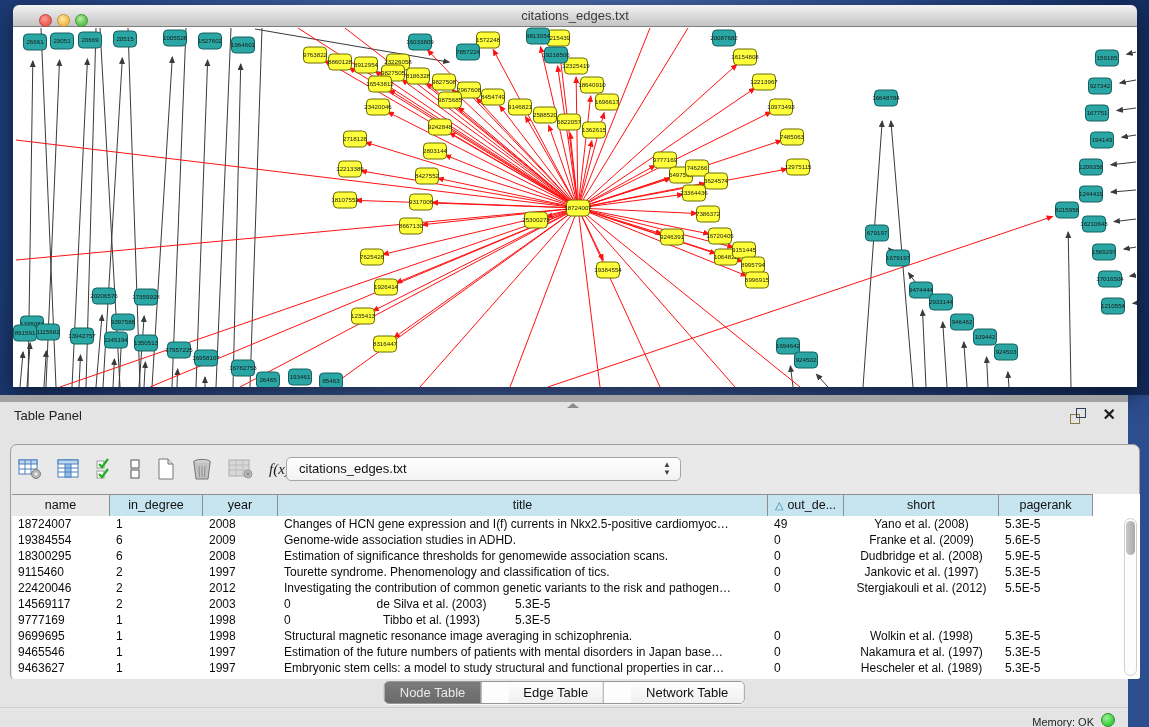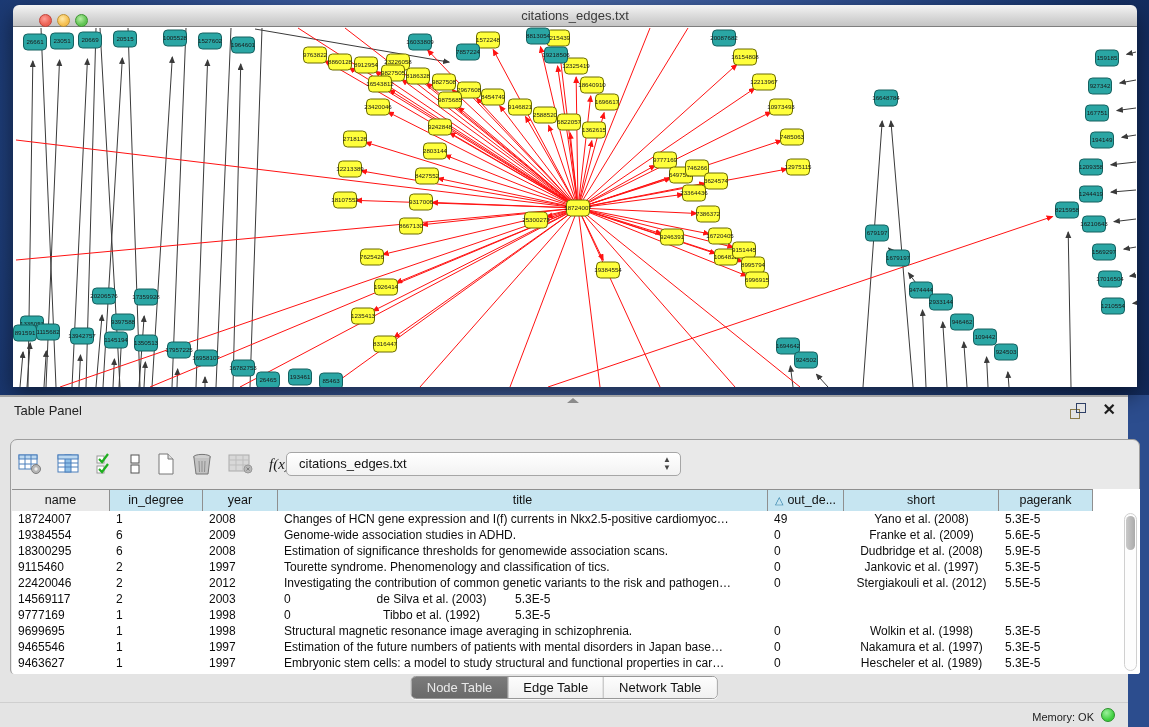--- a/index.html
+++ b/index.html
@@ -19,21 +19,21 @@
              text-align:center;font-size:13px;color:#3a3a3a;}
   .tl{position:absolute;top:9px;width:13px;height:13px;border-radius:50%;}
   .tl.red{left:26px;background:radial-gradient(circle at 40% 35%, #ff9d95,#ec6255 60%);border:1px solid #c24138;}
   .tl.yellow{left:44px;background:radial-gradient(circle at 40% 35%, #ffe9a8,#f5bf4f 60%);border:1px solid #c09334;}
   .tl.green{left:62px;background:radial-gradient(circle at 40% 35%, #b6eea4,#61c454 60%);border:1px solid #3e9432;}
   .canvas{position:absolute;left:0;top:22px;width:1124px;height:360px;background:#ffffff;overflow:hidden;}
   .canvas svg{display:block;}
 
   
   .table-panel{position:absolute;left:0;top:395px;width:1128px;height:332px;
-               background:#e4e4e4;border-top:2px solid #a3a3a3;}
+               background:#e4e4e4;border-top:7px solid #a3a3a3;}
   .divider-notch{position:absolute;left:567px;top:1px;width:0;height:0;
                  border-left:6px solid transparent;border-right:6px solid transparent;
                  border-bottom:5px solid #8b8b8b;}
   .panel-header{position:absolute;left:0;top:0;width:100%;height:28px;}
   .panel-title{position:absolute;left:14px;top:6px;font-size:13px;color:#222;}
   .float-icon{position:absolute;right:42px;top:6px;width:16px;height:16px;}
   .float-icon .sq1{position:absolute;left:0;bottom:0;width:10px;height:10px;border:1.5px solid #8a7a46;}
   .float-icon .sq2{position:absolute;right:0;top:0;width:10px;height:10px;border:1.5px solid #2e3f66;}
   .panel-close{position:absolute;right:12px;top:3px;font-size:16px;font-weight:bold;color:#1c1c1c;cursor:default;}
 
@@ -59,21 +59,21 @@
   .td{height:16px;line-height:16px;font-size:12px;color:#0c0c0c;white-space:nowrap;overflow:hidden;
       padding:0 0 0 6px;flex:0 0 auto;}
   .td.center{text-align:center;padding:0;}
   .vscroll{position:absolute;right:3px;top:24px;bottom:3px;width:13px;background:#fdfdfd;
            border:1px solid #d0d0d0;border-radius:7px;}
   .vthumb{position:absolute;left:1px;top:2px;width:9px;height:34px;background:linear-gradient(90deg,#c9c9c9,#ababab);border-radius:5px;}
 
   
   .segmented{position:absolute;left:50%;top:279px;transform:translateX(-50%);display:flex;
              border:1px solid #979797;border-radius:5px;overflow:hidden;background:#fdfdfd;
-             box-shadow:0 1px 0 rgba(255,255,255,.7);}
+             box-shadow:0 1px 0 rgba(255,255,255,.7);gap:27px;}
   .seg{height:21px;line-height:21px;font-size:13px;color:#111;padding:0 15px;background:linear-gradient(#fdfdfd,#f0f0f0);
        border-right:1px solid #a5a5a5;}
   .seg:last-child{border-right:none;}
   .seg.active{background:linear-gradient(#7b7b7b,#6a6a6a);color:#e9e9e9;}
 
   .statusbar{position:absolute;left:0;right:0;top:305px;bottom:0;border-top:1px solid #cfcfcf;}
   .memory{position:absolute;right:34px;top:8px;font-size:11px;color:#222;}
   .mem-dot{position:absolute;right:13px;top:5px;width:14px;height:14px;border-radius:50%;
            background:radial-gradient(circle at 38% 32%, #9cf09c,#3ecf3e 65%);border:1px solid #2a8f2a;}
 </style>
@@ -776,21 +776,21 @@
               <div class="td" style="width: 75px;">2003</div>
               <div class="td" style="width: 76px;">0</div>
               <div class="td center" style="width: 155px;">de Silva et al. (2003)</div>
               <div class="td" style="width: 94px;">5.3E-5</div>
             </div>
             <div class="tr">
               <div class="td" style="width: 98px;">9777169</div>
               <div class="td" style="width: 93px;">1</div>
               <div class="td" style="width: 75px;">1998</div>
               <div class="td" style="width: 76px;">0</div>
-              <div class="td center" style="width: 155px;">Tibbo et al. (1992)</div>
+              <div class="td center" style="width: 155px;">Tibbo et al. (1993)</div>
               <div class="td" style="width: 94px;">5.3E-5</div>
             </div>
             <div class="tr">
               <div class="td" style="width: 98px;">9699695</div>
               <div class="td" style="width: 93px;">1</div>
               <div class="td" style="width: 75px;">1998</div>
               <div class="td" style="width: 490px;">Structural magnetic resonance image averaging in schizophrenia.</div>
               <div class="td" style="width: 76px;">0</div>
               <div class="td center" style="width: 155px;">Wolkin et al. (1998)</div>
               <div class="td" style="width: 94px;">5.3E-5</div>

